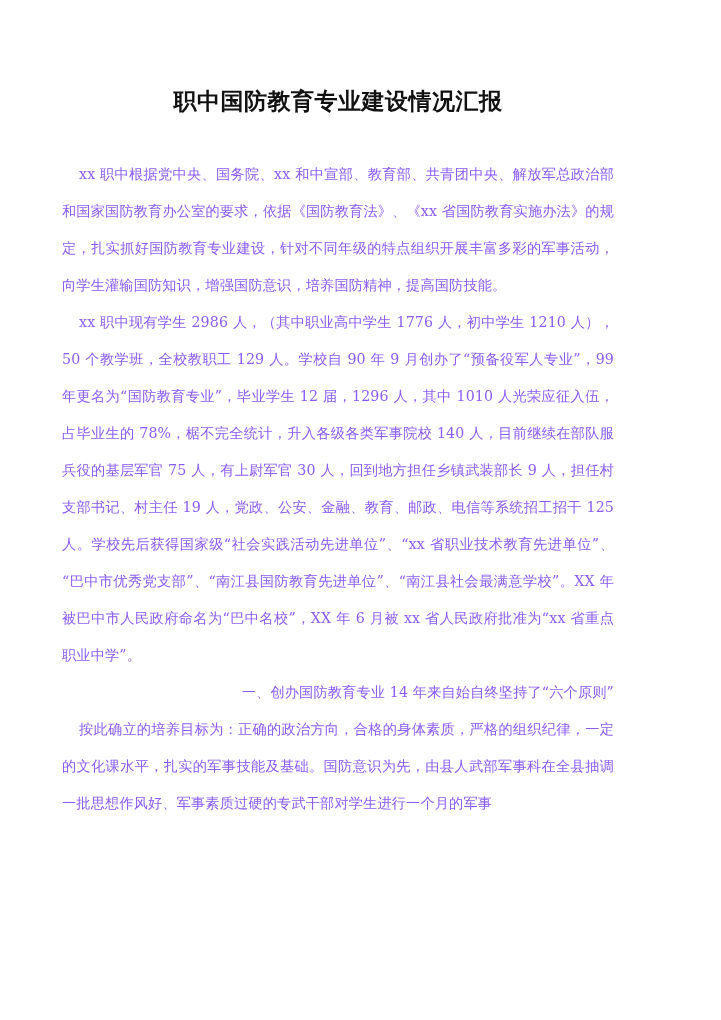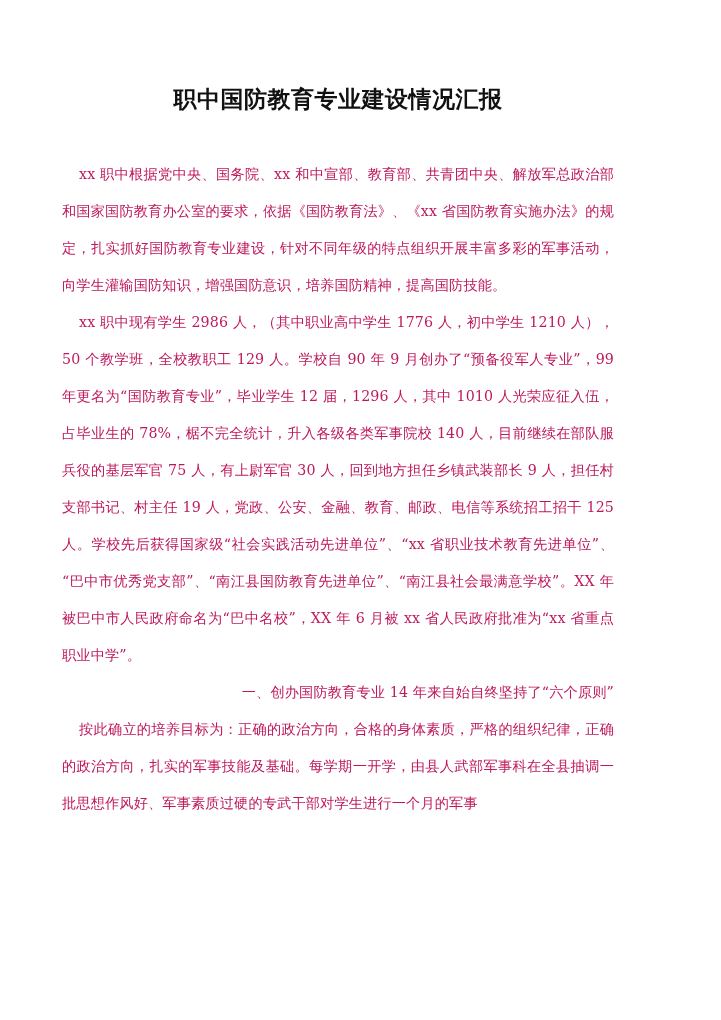--- a/index.html
+++ b/index.html
@@ -32,32 +32,31 @@
   
   .doc-title {
     font-size: 23px;
     font-weight: bold;
     text-align: center;
     line-height: 34px;
     margin: 0;
     padding-top: 22px;
     letter-spacing: 0.5px;
     color: #111111;
-    font-family: Liberation Mono, monospace;
   }
 
   
   .para {
     font-size: 14.2px;
     line-height: 37px;
     margin: 0;
     text-align: justify;
     text-justify: inter-ideograph;
     letter-spacing: 0.15px;
-    color: #be185d;
+    color: #8b5cf6;
     word-break: break-all;
   }
 
   
   .para.first-block {
     margin-top: 38px;
   }
 
   
   .para.indent {
@@ -83,16 +82,16 @@
 
     <h1 class="doc-title">职中国防教育专业建设情况汇报</h1>
 
     <p class="para indent first-block">xx 职中根据党中央、国务院、xx 和中宣部、教育部、共青团中央、解放军总政治部和国家国防教育办公室的要求，依据《国防教育法》、《xx 省国防教育实施办法》的规定，扎实抓好国防教育专业建设，针对不同年级的特点组织开展丰富多彩的军事活动，向学生灌输国防知识，增强国防意识，培养国防精神，提高国防技能。</p>
 
     <p class="para indent">xx 职中现有学生 2986 人，（其中职业高中学生 1776 人，初中学生 1210 人），50 个教学班，全校教职工 129 人。学校自 90 年 9 月创办了“预备役军人专业”，99 年更名为“国防教育专业”，毕业学生 12 届，1296 人，其中 1010 人光荣应征入伍，占毕业生的 78%，椐不完全统计，升入各级各类军事院校 140 人，目前继续在部队服兵役的基层军官 75 人，有上尉军官 30 人，回到地方担任乡镇武装部长 9 人，担任村支部书记、村主任 19 人，党政、公安、金融、教育、邮政、电信等系统招工招干 125 人。学校先后获得国家级“社会实践活动先进单位”、“xx 省职业技术教育先进单位”、“巴中市优秀党支部”、“南江县国防教育先进单位”、“南江县社会最满意学校”。XX 年被巴中市人民政府命名为“巴中名校”，XX 年 6 月被 xx 省人民政府批准为“xx 省重点职业中学”。</p>
 
     <p class="para heading">一、创办国防教育专业 14 年来自始自终坚持了“六个原则”</p>
 
 
-    <p class="para indent tail">按此确立的培养目标为：正确的政治方向，合格的身体素质，严格的组织纪律，正确的政治方向，扎实的军事技能及基础。每学期一开学，由县人武部军事科在全县抽调一批思想作风好、军事素质过硬的专武干部对学生进行一个月的军事</p>
+    <p class="para indent tail">按此确立的培养目标为：正确的政治方向，合格的身体素质，严格的组织纪律，一定的文化课水平，扎实的军事技能及基础。国防意识为先，由县人武部军事科在全县抽调一批思想作风好、军事素质过硬的专武干部对学生进行一个月的军事</p>
 
   </div>
 </div>
 
 </body></html>

